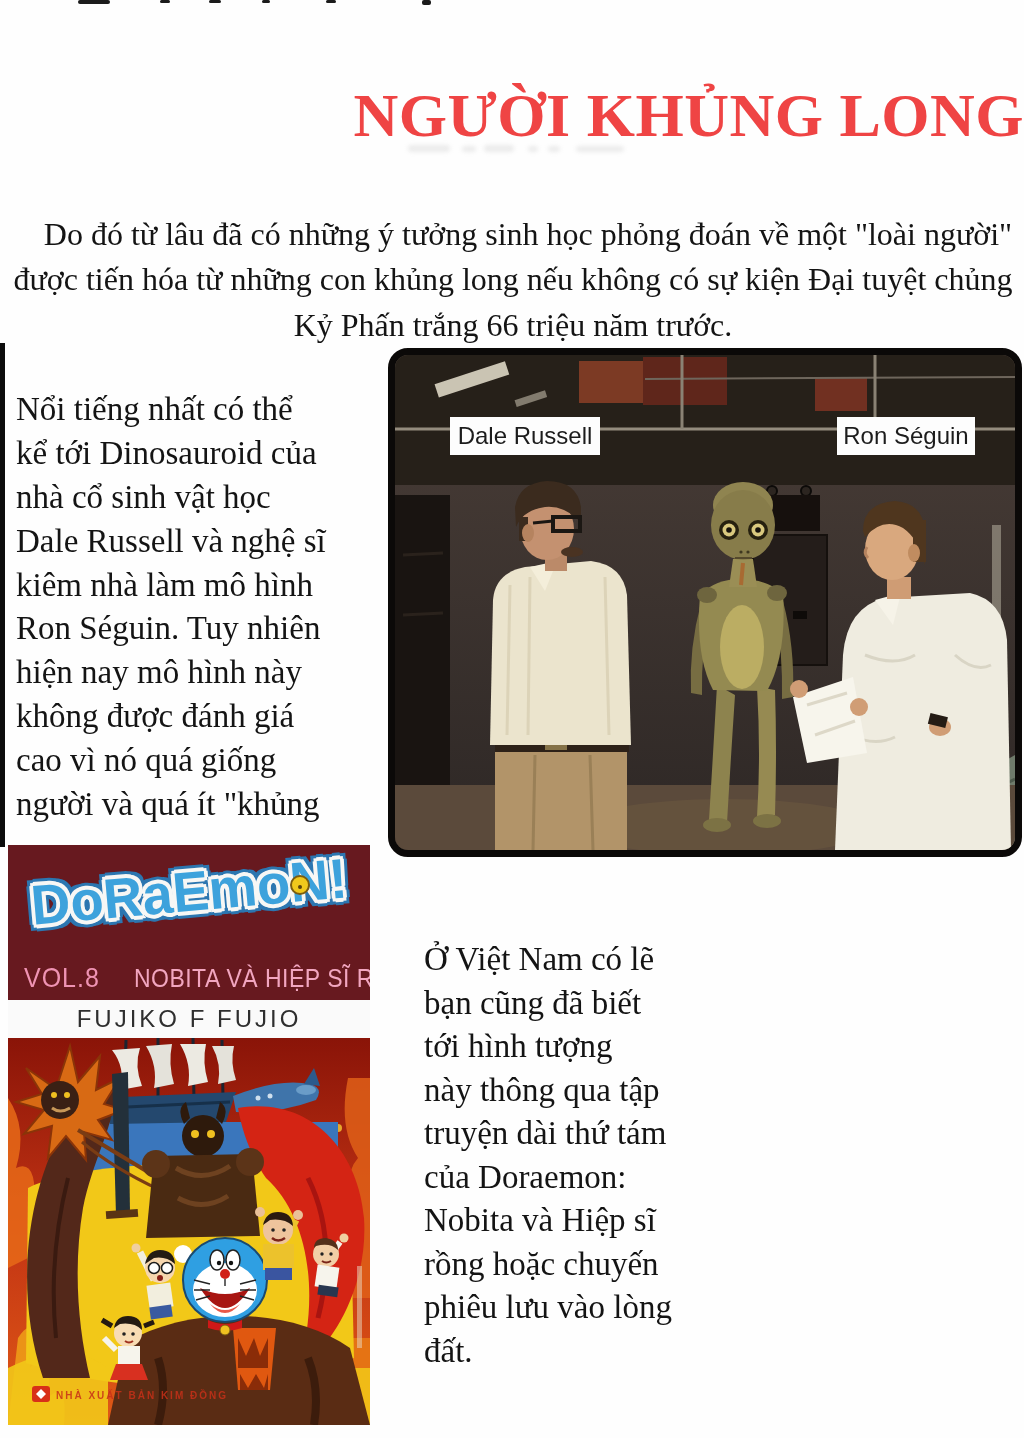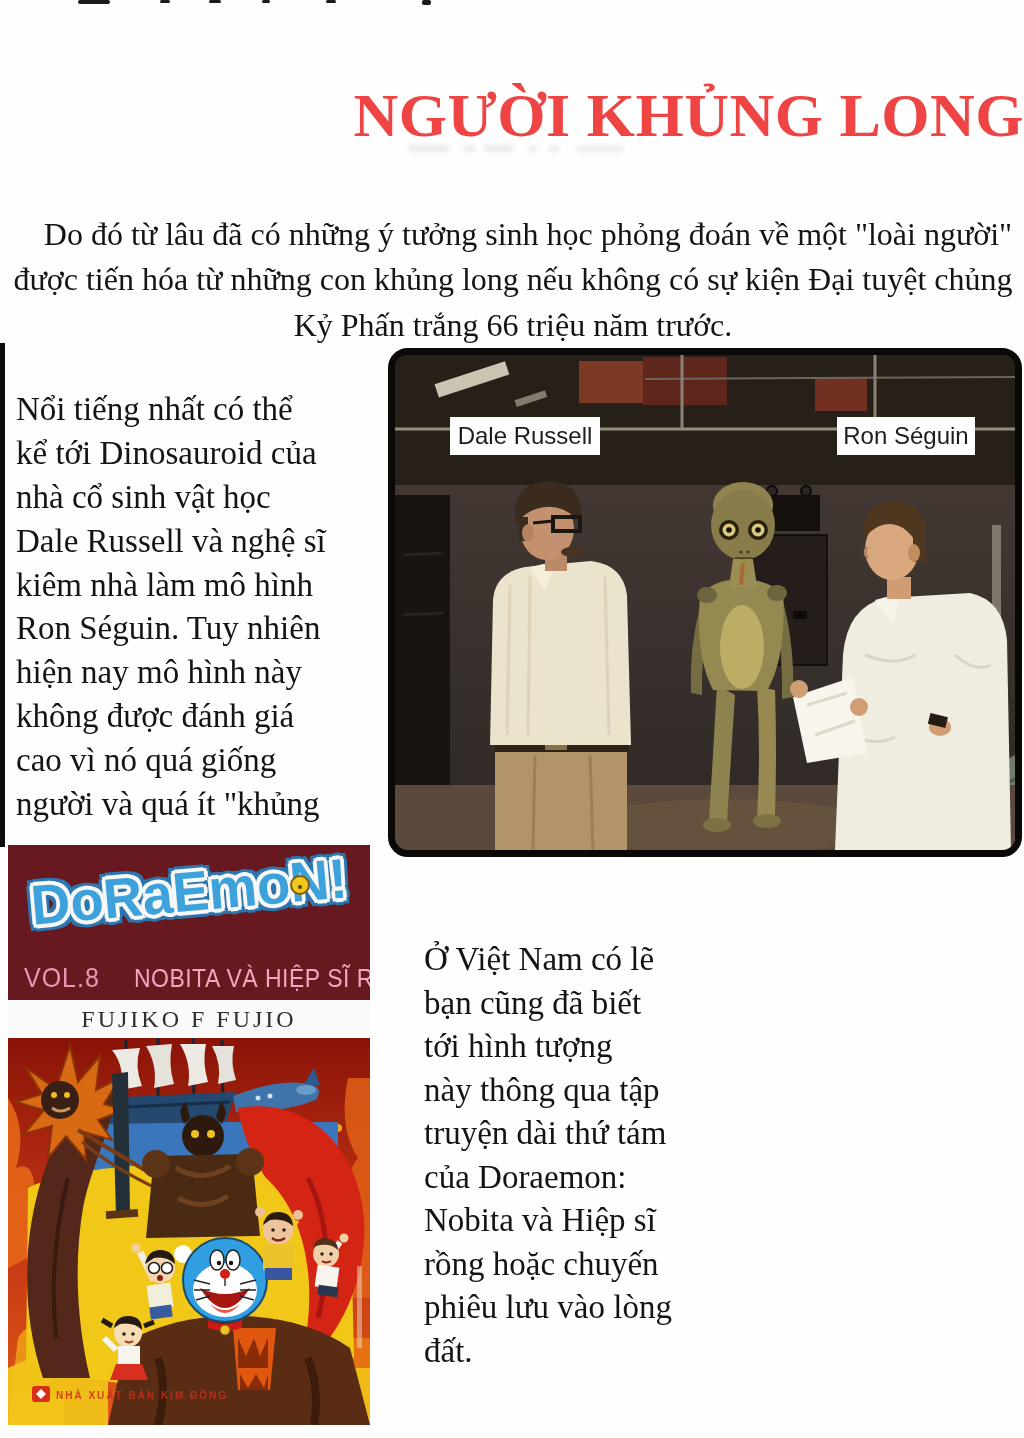--- a/index.html
+++ b/index.html
@@ -53,21 +53,21 @@
   .logo-bell:after{content:"";display:block;width:4px;height:4px;border-radius:50%;
     background:#5a420c;margin:8px auto 0 auto;}
   .cover-meta{
     position:absolute;bottom:8px;left:0;width:362px;display:flex;align-items:baseline;
     font-family:"Liberation Sans","DejaVu Sans",sans-serif;font-weight:normal;
   }
   .cover-vol{margin-left:16px;font-size:25px;color:#ef93b3;letter-spacing:1px;transform:scaleY(1.12);}
   .cover-subtitle{margin-left:34px;font-size:23px;color:#f2a6c0;letter-spacing:.5px;transform:scaleY(1.15);white-space:nowrap;}
   .cover-author-band{
     width:362px;height:38px;background:#fafafa;display:flex;align-items:center;justify-content:center;
-    font-family:Liberation Serif, serif;font-size:24px;letter-spacing:3px;color:#2e2e2e;
+    font-family:Liberation Sans, sans-serif;font-size:24px;letter-spacing:3px;color:#2e2e2e;
   }
   .cover-art{width:362px;height:387px;overflow:hidden;background:#c33414;}
 </style>
 </head>
 <body>
 
 <div class="top-artifact" style="left:78px;top:0;width:32px;height:4px;"></div>
 <div class="top-artifact" style="left:160px;top:0;width:10px;height:3px;"></div>
 <div class="top-artifact" style="left:209px;top:0;width:12px;height:3px;"></div>
 <div class="top-artifact" style="left:262px;top:0;width:8px;height:3px;"></div>

